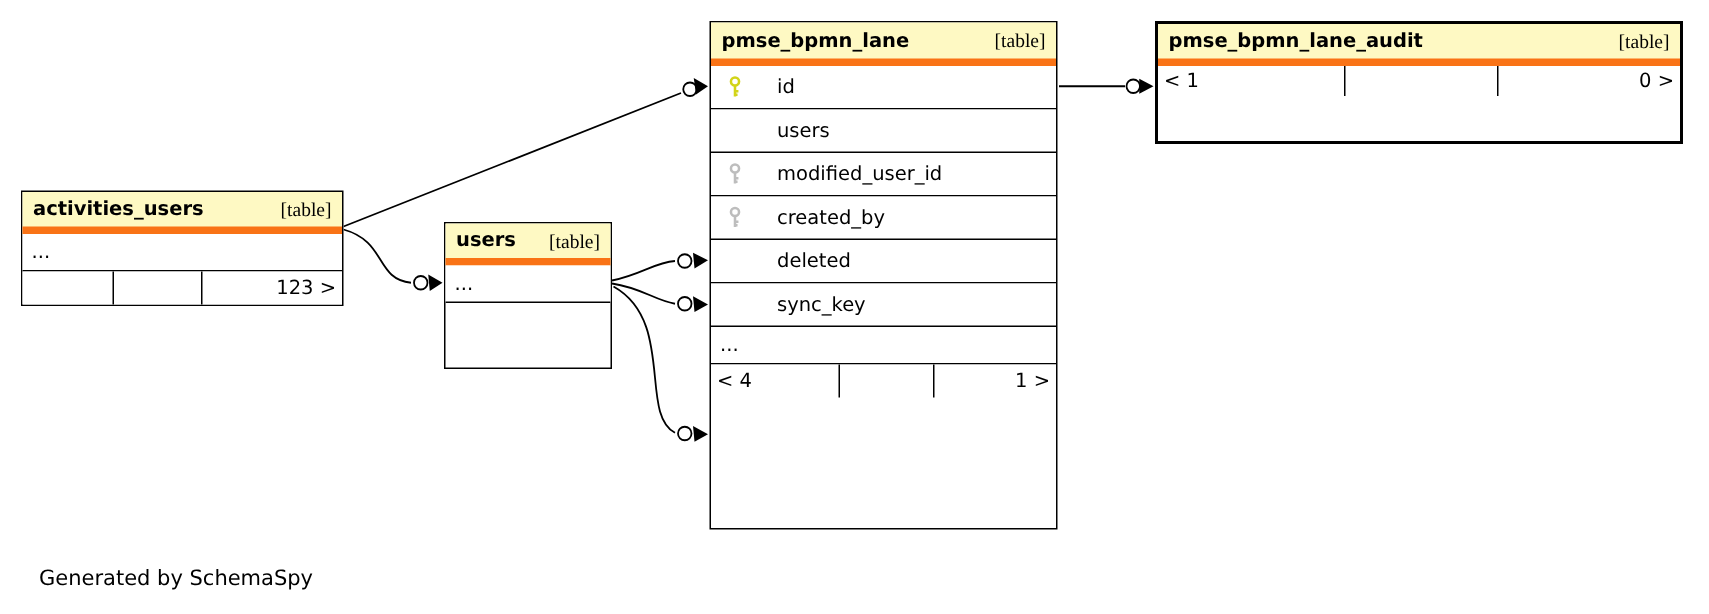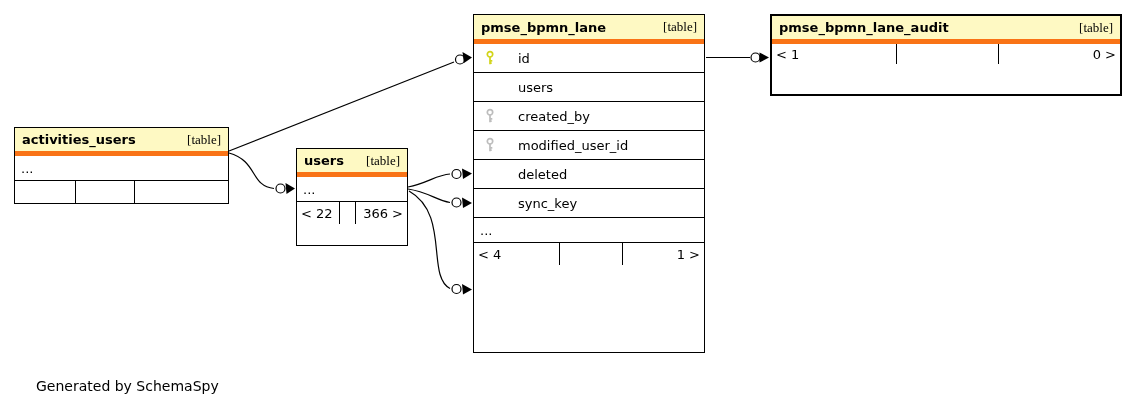--- a/index.html
+++ b/index.html
@@ -36,21 +36,21 @@
   .fcell.right { justify-content:flex-end; }
   .pk { color:#d2d419; }
   .fk { color:#bdbdbd; }
 
   
   .split-row { display:flex; border-bottom:1px solid #000; background:#fff; }
   .split-left { display:flex; align-items:center; padding-left:8px; border-right:1px solid #000; }
   .split-right { display:flex; align-items:center; justify-content:flex-end; padding:0 5px; }
   .split-left .col-label { margin-left:8px; }
 
-  .footnote { position:absolute; left:36px; top:378px; font-size:14px; }
+  .footnote { position:absolute; left:26px; top:378px; font-size:14px; }
 
   
   #t-activities { left:14px; top:111px; width:215px; height:77px;margin-top:16px; }
   #t-activities .tbl-header { height:28px; }
   #t-activities .ellipsis-row { height:25px; }
   #t-activities .footer-row { height:22px; }
   #t-activities .fcell.left { width:60px; }
   #t-activities .fcell.mid { width:60px; }
   #t-activities .fcell.right { flex:1; }
 
@@ -129,35 +129,31 @@
     <div class="tbl-header">
       <span class="tbl-name">activities_users</span>
       <span class="tbl-type">[table]</span>
     </div>
     <div class="ellipsis-row">
       <span>...</span>
     </div>
     <div class="footer-row">
       <div class="fcell left"></div>
       <div class="fcell mid"></div>
+      <div class="fcell right">123 &gt;</div>
     </div>
   </div>
 
   <div class="tbl" id="t-users">
     <div class="tbl-header">
       <span class="tbl-name">users</span>
       <span class="tbl-type">[table]</span>
     </div>
     <div class="ellipsis-row">
       <span>...</span>
-    </div>
-    <div class="footer-row">
-      <div class="fcell left">&lt; 22</div>
-      <div class="fcell mid"></div>
-      <div class="fcell right">366 &gt;</div>
     </div>
   </div>
 
   <div class="tbl" id="t-lane">
     <div class="tbl-header">
       <span class="tbl-name">pmse_bpmn_lane</span>
       <span class="tbl-type">[table]</span>
     </div>
 
     <div class="col-row">
@@ -177,32 +173,32 @@
     </div>
     <div class="col-row">
       <span class="keybox">
         <svg class="fk" width="12" height="16" viewBox="0 0 12 16">
             <g stroke="currentColor" stroke-width="1.7" fill="none">
               <circle cx="6" cy="4.3" r="2.7"></circle>
               <path d="M6 7 V14.3 M6 10.8 h2.3 M6 13.2 h1.7"></path>
             </g>
           </svg>
       </span>
-      <span class="col-label">created_by</span>
+      <span class="col-label">modified_user_id</span>
     </div>
     <div class="col-row">
       <span class="keybox">
         <svg class="fk" width="12" height="16" viewBox="0 0 12 16">
             <g stroke="currentColor" stroke-width="1.7" fill="none">
               <circle cx="6" cy="4.3" r="2.7"></circle>
               <path d="M6 7 V14.3 M6 10.8 h2.3 M6 13.2 h1.7"></path>
             </g>
           </svg>
       </span>
-      <span class="col-label">modified_user_id</span>
+      <span class="col-label">created_by</span>
     </div>
     <div class="col-row">
       <span class="keybox"></span>
       <span class="col-label">deleted</span>
     </div>
     <div class="col-row">
       <span class="keybox"></span>
       <span class="col-label">sync_key</span>
     </div>
 

